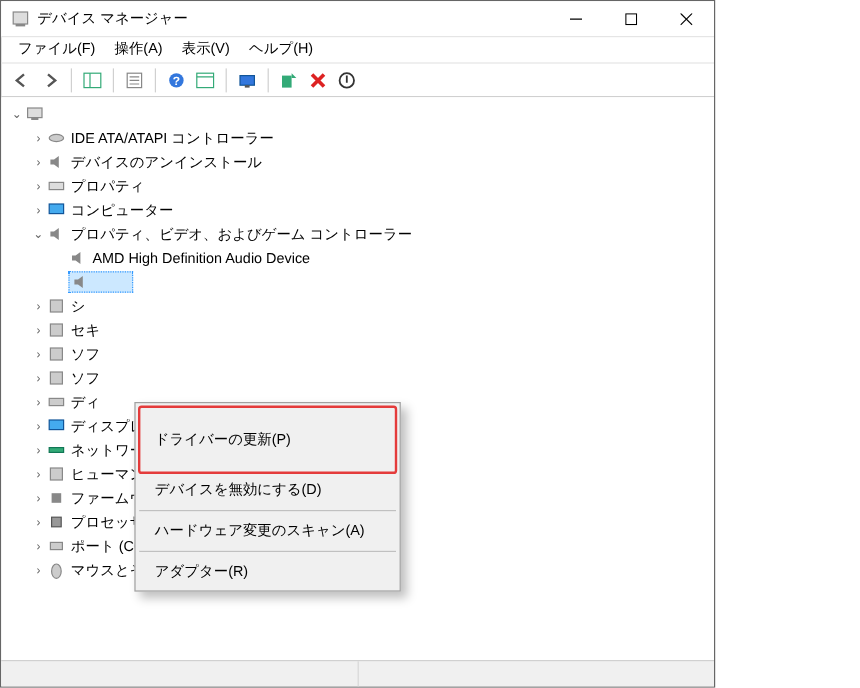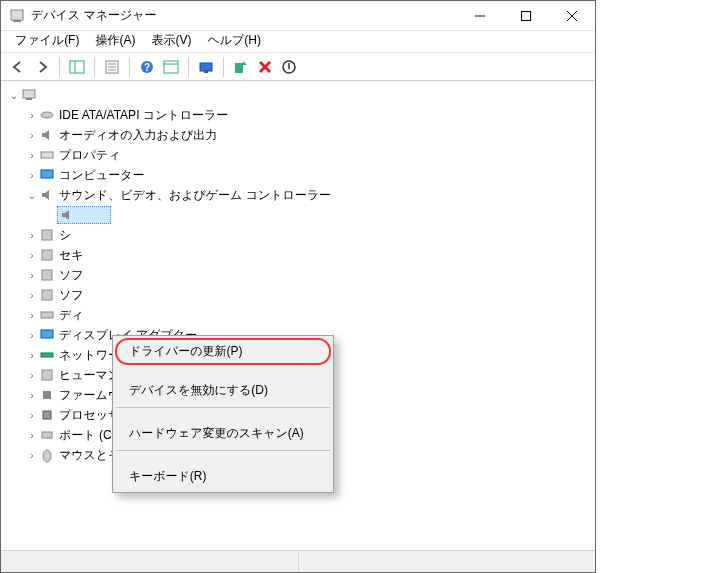--- a/index.html
+++ b/index.html
@@ -38,22 +38,22 @@
   .caret { width: 14px; display: inline-flex; justify-content: center; color: #666; font-size: 10px; }
   .node-icon { width: 16px; height: 16px; margin-right: 4px; display: inline-flex; align-items: center; justify-content: center; }
   .lbl { }
   .selected { background: #cce8ff; border: 1px dotted #3399ff; padding: 0 1px; }
   .selected-wrap { display: inline-flex; align-items: center; }
   .ctx-menu {
     position: absolute; left: 111px; top: 254px; width: 222px; background: #f0f0f0;
     border: 1px solid #a0a0a0; box-shadow: 5px 5px 8px rgba(0,0,0,0.25);
     padding: 2px; font-size: 12px;
   }
-  .ctx-item { padding: 5px 14px; margin-top: 12px; }
-  .ctx-highlight { border: 2px solid #e43b3b; border-radius: 13px; padding: 3px 12px; margin: 0px; }
+  .ctx-item { padding: 5px 14px; }
+  .ctx-highlight { border: 2px solid #e43b3b; border-radius: 3px; padding: 18px 12px; margin: 0px; }
   .ctx-sep { height: 1px; background: #c0c0c0; margin: 3px 1px; }
   .statusbar { height: 22px; border-top: 1px solid #d0d0d0; background: #f0f0f0; display: flex; }
   .status-cell { flex: 1; border-right: 1px solid #d8d8d8; }
   .status-cell:last-child { border-right: none; }
   
   .tree::-webkit-scrollbar { width: 17px; }
   .tree::-webkit-scrollbar-track { background: #f0f0f0; }
   .tree::-webkit-scrollbar-thumb { background: #c2c2c2; }
   .tree::-webkit-scrollbar-button { background: #f0f0f0; height: 17px; }
 </style>
@@ -187,21 +187,21 @@
         <span class="lbl">IDE ATA/ATAPI コントローラー</span>
       </div>
 
       <div class="node" style="padding-left:22px">
         <span class="caret">›</span>
         <span class="node-icon">
             <svg viewBox="0 0 16 16">
               <path d="M3 6 L6 6 L10 3 L10 13 L6 10 L3 10 Z" fill="#888"></path>
             </svg>
           </span>
-        <span class="lbl">オーディオの入力および出力</span>
+        <span class="lbl">デバイスのアンインストール</span>
       </div>
 
       <div class="node" style="padding-left:22px">
         <span class="caret">›</span>
         <span class="node-icon">
             <svg viewBox="0 0 16 16">
               <rect x="2" y="5" width="12" height="6" fill="#ddd" stroke="#888"></rect>
             </svg>
           </span>
         <span class="lbl">プロパティ</span>
@@ -217,23 +217,31 @@
         <span class="lbl">コンピューター</span>
       </div>
 
       <div class="node" style="padding-left:22px">
         <span class="caret">⌄</span>
         <span class="node-icon">
             <svg viewBox="0 0 16 16">
               <path d="M3 6 L6 6 L10 3 L10 13 L6 10 L3 10 Z" fill="#888"></path>
             </svg>
           </span>
-        <span class="lbl">サウンド、ビデオ、およびゲーム コントローラー</span>
-      </div>
-
+        <span class="lbl">プロパティ、ビデオ、およびゲーム コントローラー</span>
+      </div>
+
+      <div class="node" style="padding-left:54px">
+        <span class="node-icon">
+            <svg viewBox="0 0 16 16">
+              <path d="M3 6 L6 6 L10 3 L10 13 L6 10 L3 10 Z" fill="#888"></path>
+            </svg>
+          </span>
+        <span class="lbl">AMD High Definition Audio Device</span>
+      </div>
 
       <div class="node" style="padding-left:54px">
         <span class="selected-wrap selected">
           <span class="node-icon">
               <svg viewBox="0 0 16 16">
                 <path d="M3 6 L6 6 L10 3 L10 13 L6 10 L3 10 Z" fill="#888"></path>
               </svg>
             </span>
           <span style="width:30px"></span>
         </span>
@@ -356,21 +364,21 @@
       </div>
 
     </div>
 
     <div class="ctx-menu">
       <div class="ctx-item ctx-highlight">ドライバーの更新(P)</div>
       <div class="ctx-item">デバイスを無効にする(D)</div>
       <div class="ctx-sep"></div>
       <div class="ctx-item">ハードウェア変更のスキャン(A)</div>
       <div class="ctx-sep"></div>
-      <div class="ctx-item">キーボード(R)</div>
+      <div class="ctx-item">アダプター(R)</div>
     </div>
   </div>
 
   <div class="statusbar">
     <div class="status-cell"></div>
     <div class="status-cell"></div>
   </div>
 </div>
 
 </body></html>

